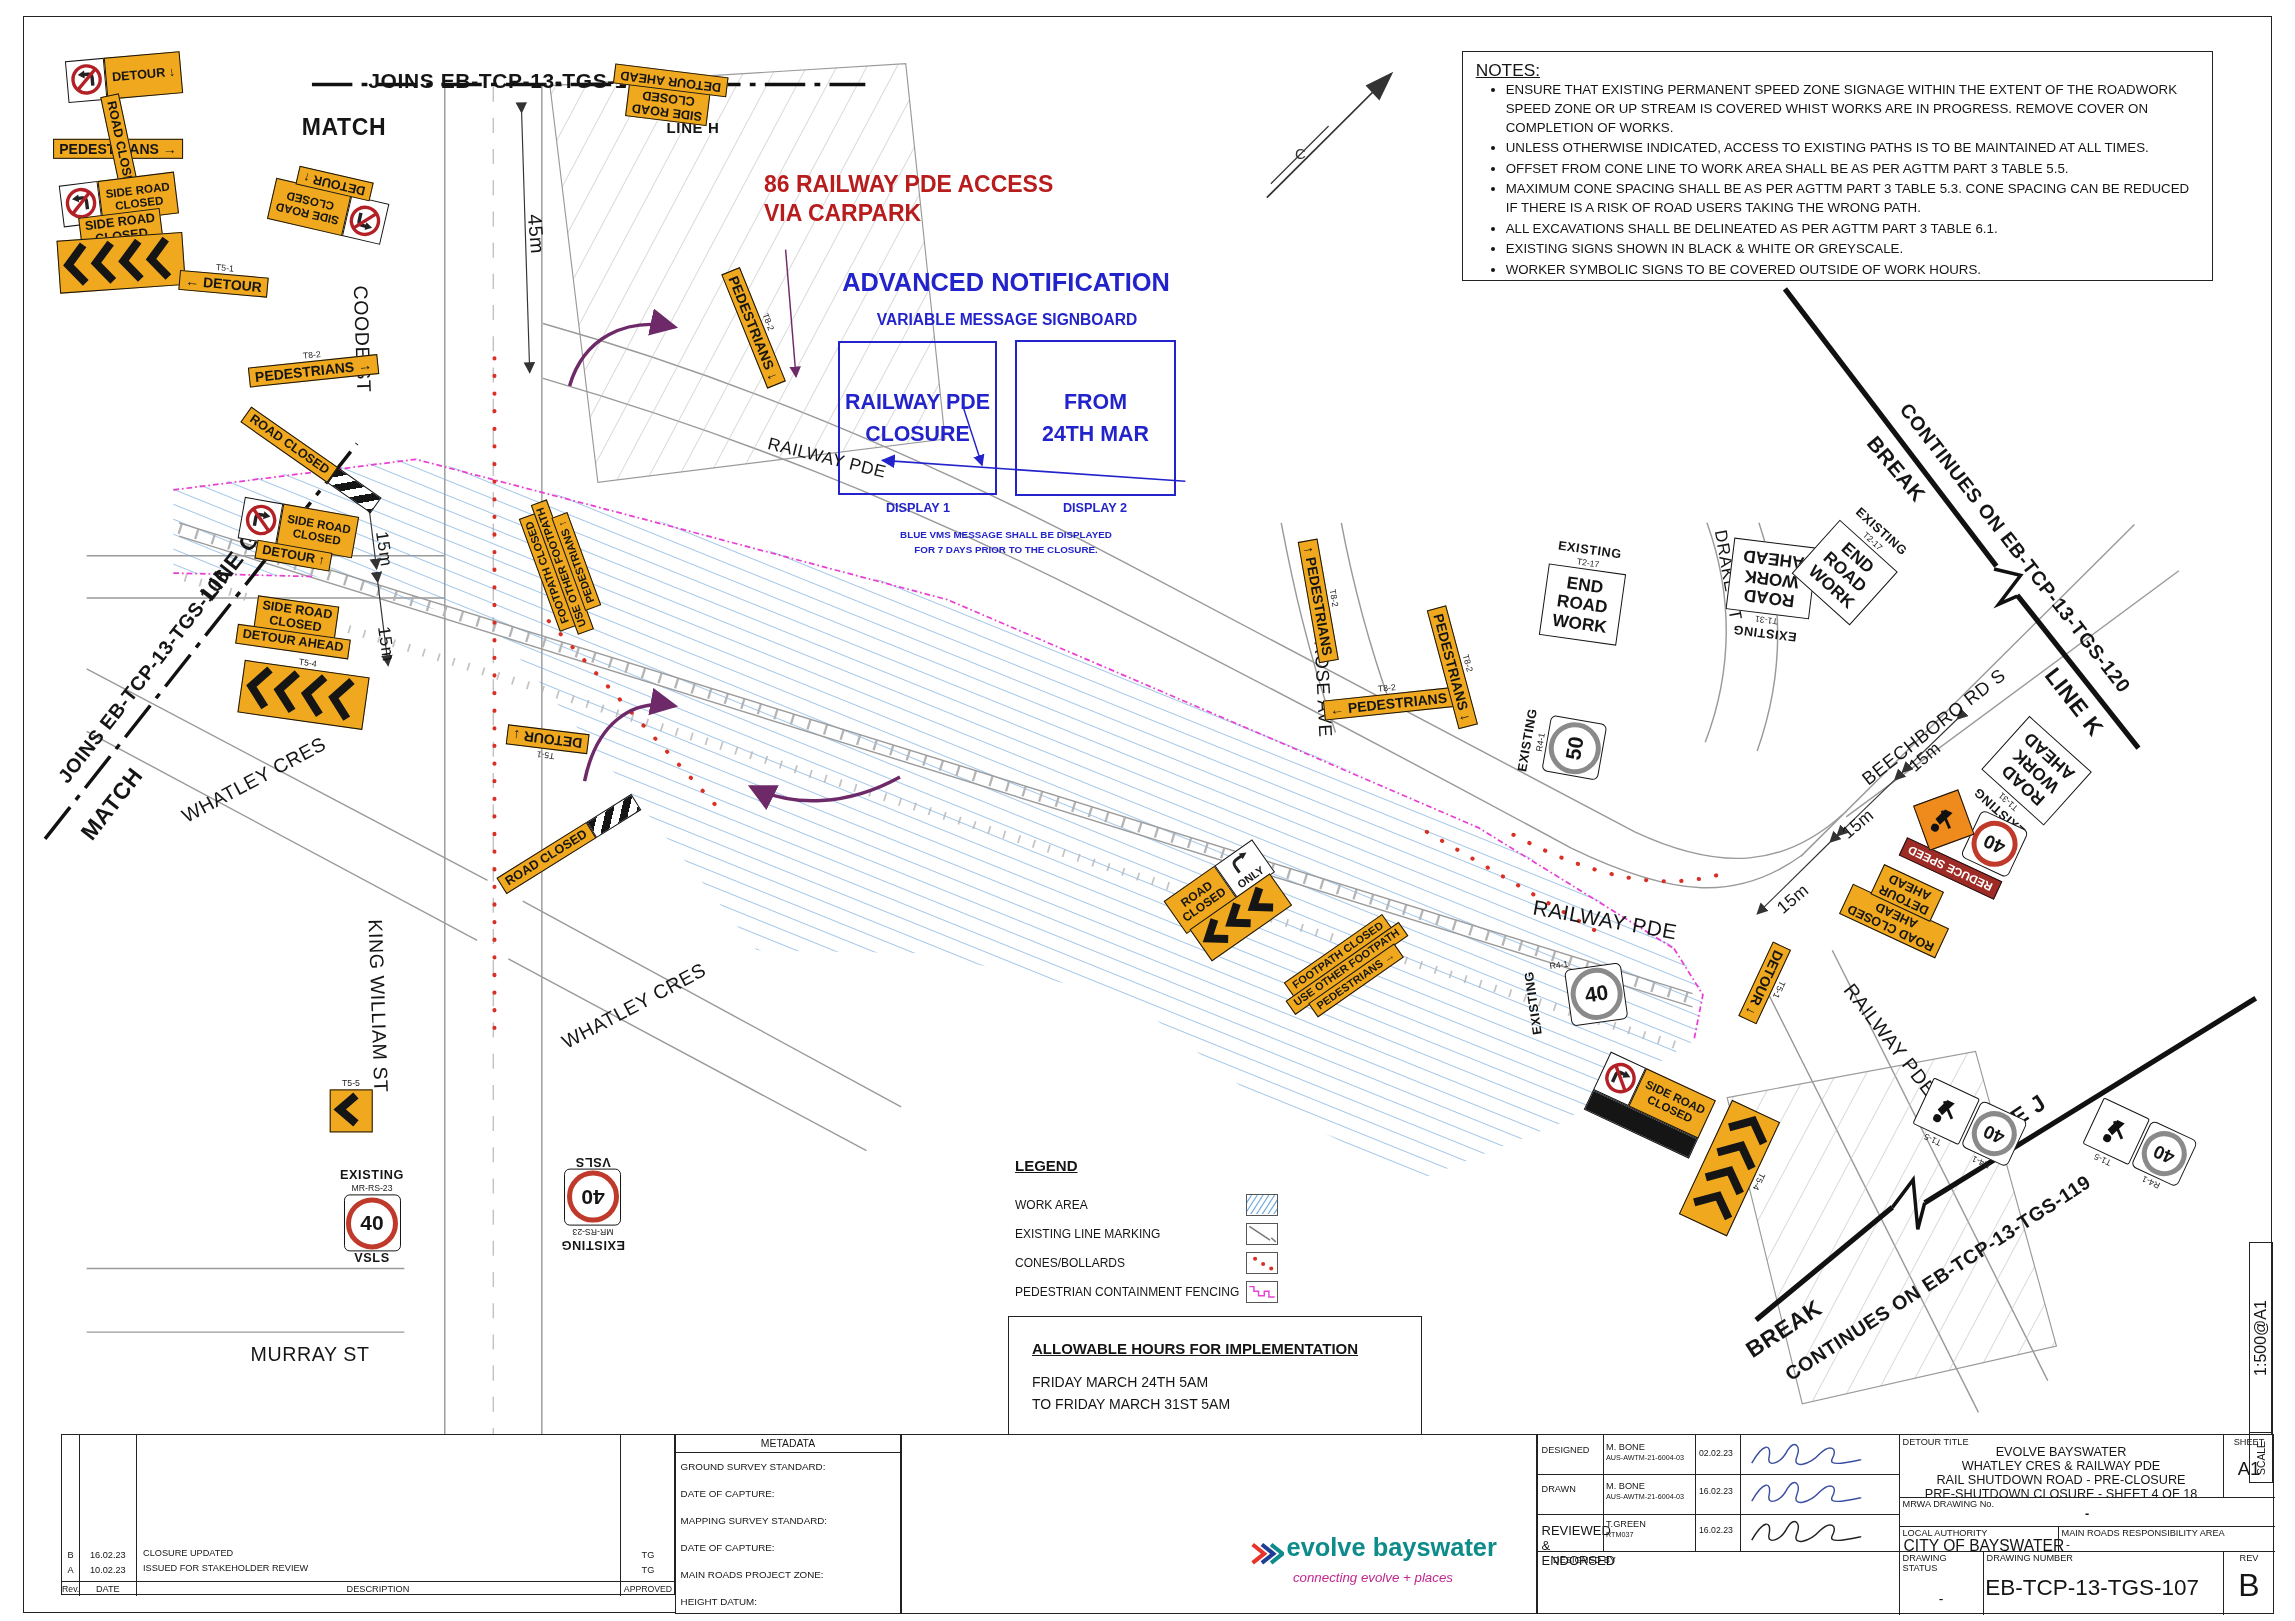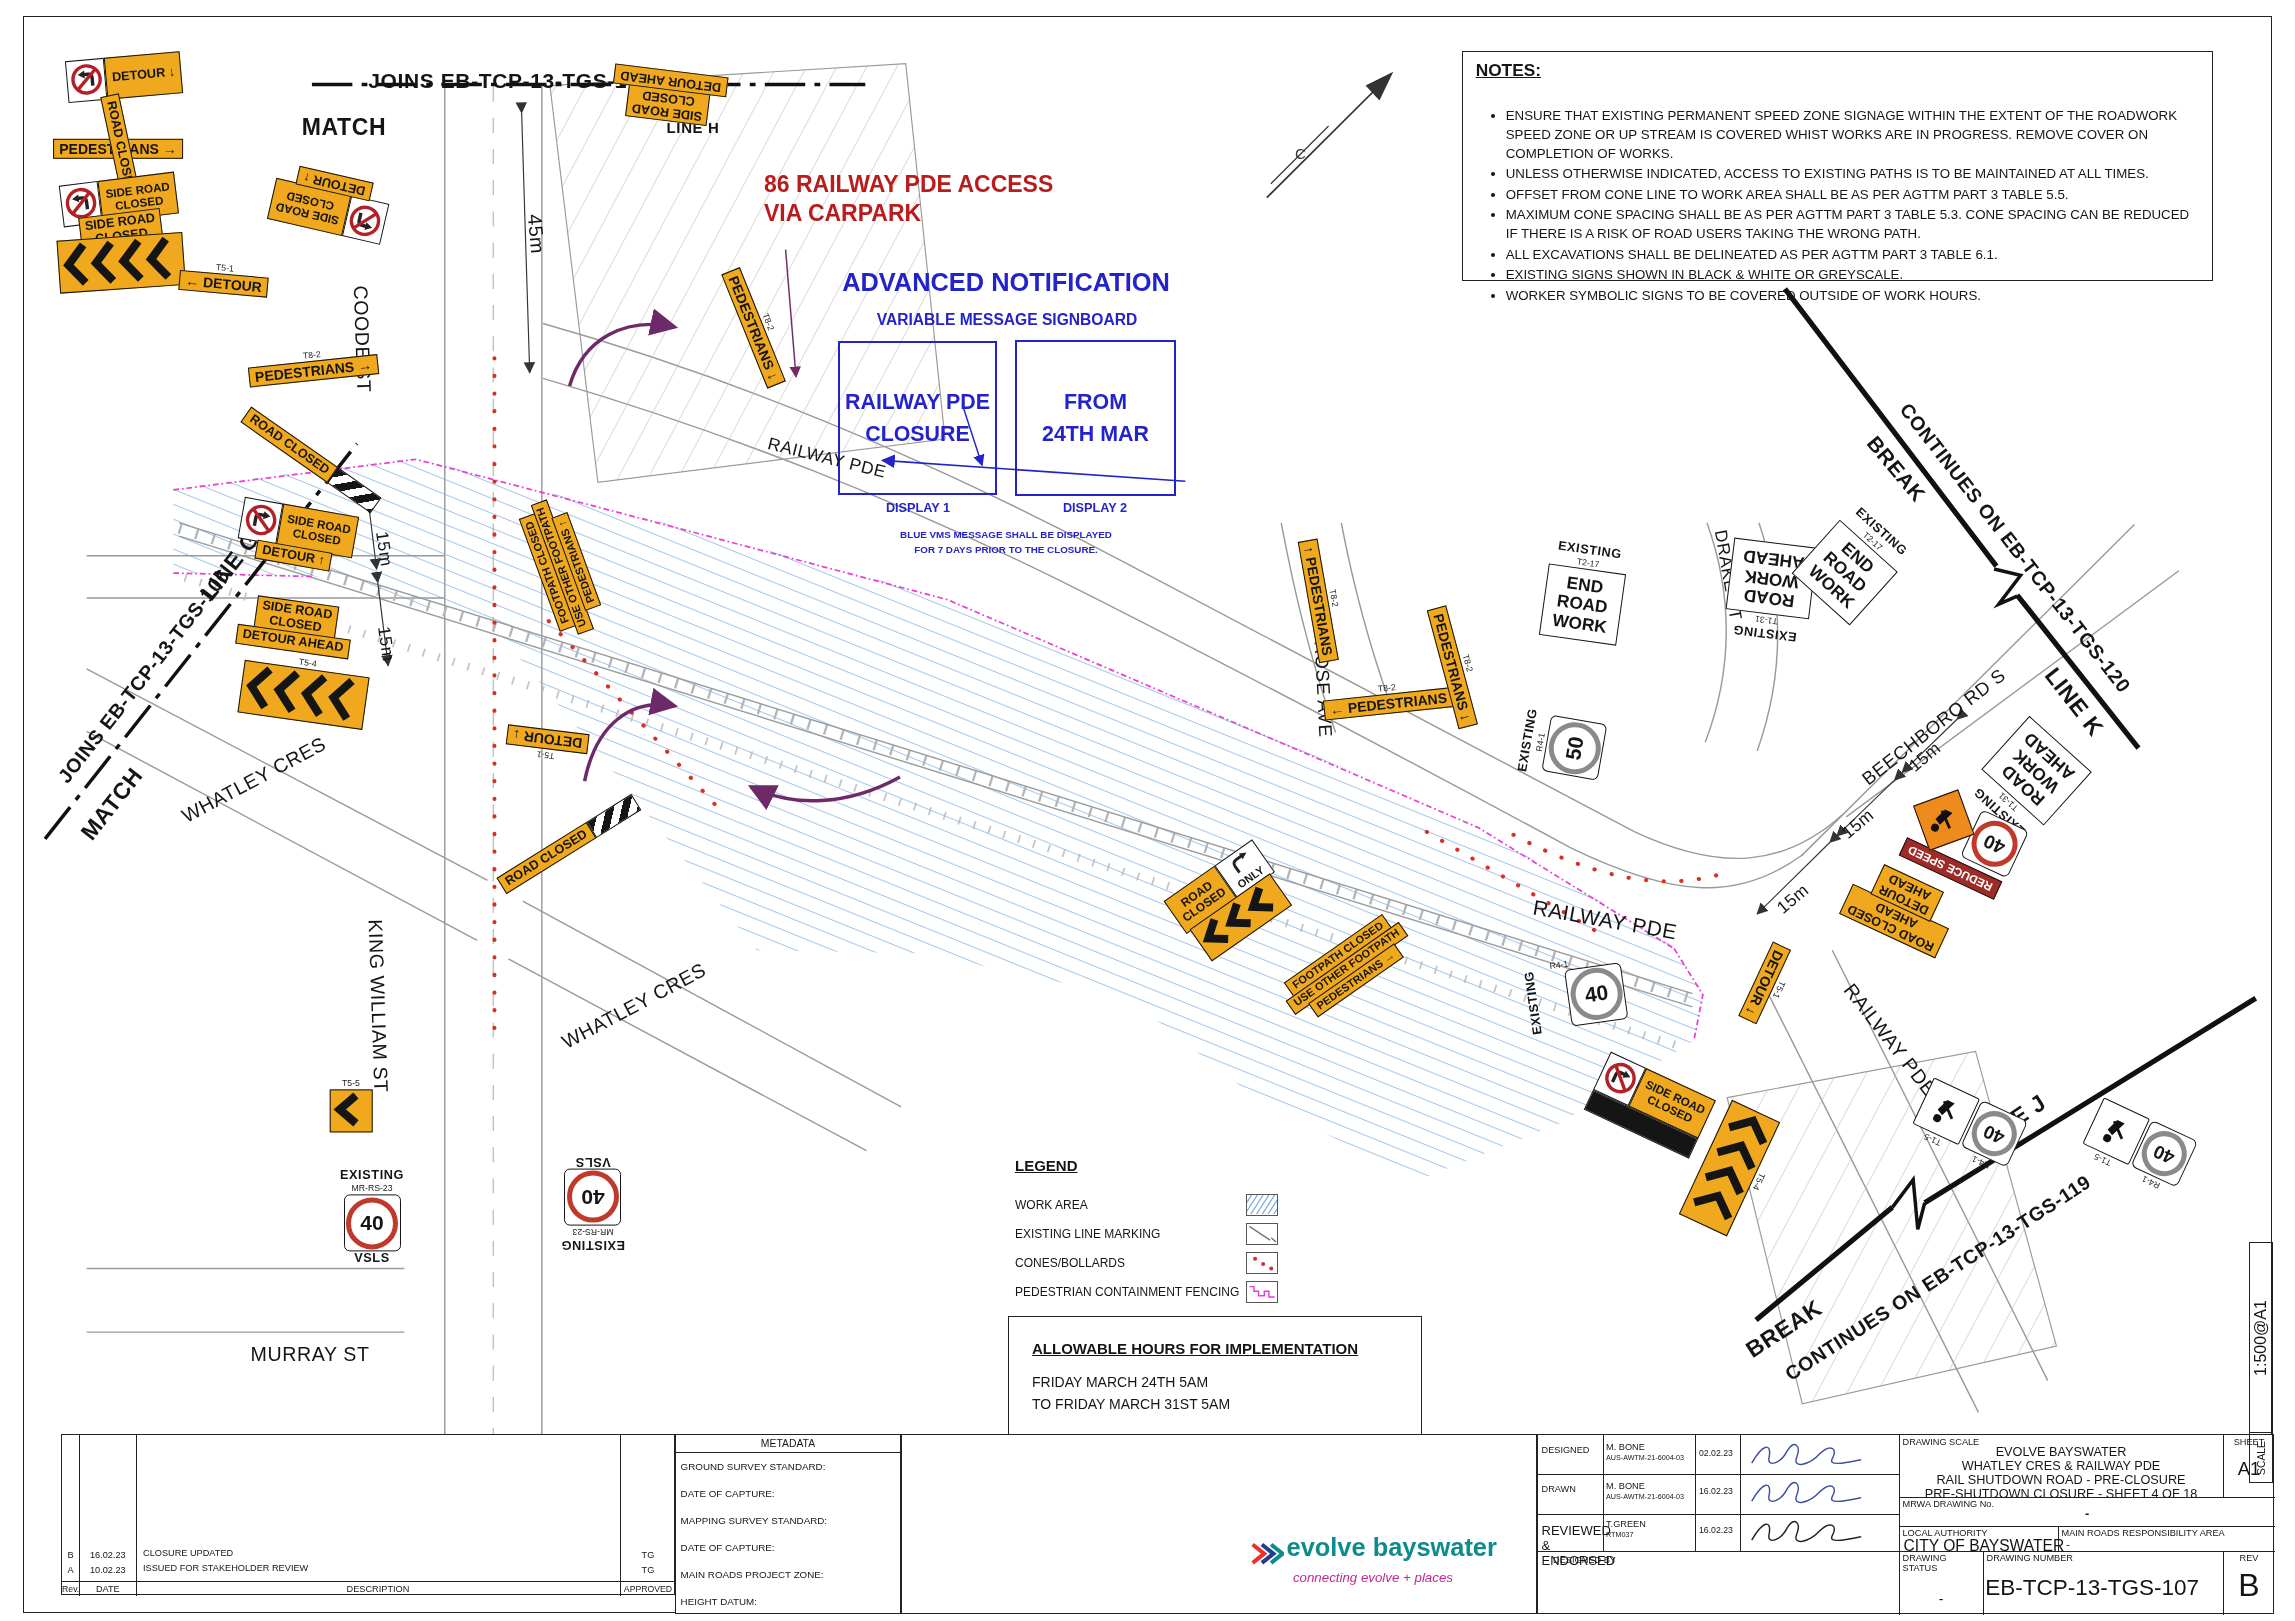--- a/index.html
+++ b/index.html
@@ -5,21 +5,21 @@
   html,body{margin:0;padding:0;width:2295px;height:1621px;background:#fff;
     font-family:"Liberation Sans",sans-serif;color:#151515;position:relative;overflow:hidden}
   .abs{position:absolute}
   #frame{position:absolute;left:23px;top:16px;width:2249px;height:1597px;border:1.7px solid #222;box-sizing:border-box}
   svg.decor{position:absolute;left:0;top:0;pointer-events:none}
   
   .lbl{position:absolute;white-space:nowrap;transform:translate(-50%,-50%) rotate(var(--r,0deg));letter-spacing:0.6px}
   .lbl.b{font-weight:bold}
   
   #notes{position:absolute;left:1462px;top:51px;width:751px;height:230px;border:1.2px solid #222;box-sizing:border-box;padding:8px 12.7px}
-  #notes .nt{font-size:17.3px;font-weight:bold;text-decoration:underline;margin-bottom:26px}
+  #notes .nt{font-size:17.3px;font-weight:normal;text-decoration:underline;margin-bottom:0}
   #notes ul{margin:0;padding-left:30px}
   #notes li{font-size:13.3px;line-height:1.42;margin-bottom:1.7px}
   
   #access{position:absolute;left:764px;top:170px;color:#b91c1c;font-size:23px;font-weight:bold;line-height:1.25}
   
   .vms-t{position:absolute;color:#2323CC;font-weight:bold;white-space:nowrap;transform:translate(-50%,-50%)}
   .vmsbox{position:absolute;border:2.3px solid #2323CC;box-sizing:border-box;display:flex;flex-direction:column;
     align-items:center;justify-content:center;color:#2323CC;font-weight:bold;font-size:21.4px;text-align:center;line-height:1.5}
   
   #legend{position:absolute;left:1015px;top:1157px;width:358px}
@@ -694,21 +694,21 @@
         <div class="vline" style="left:65px;top:77px;height:39px"></div>
         <div class="vline" style="left:157px;top:77px;height:39px"></div>
         <div class="vline" style="left:202px;top:77px;height:39px"></div>
       </div>
     </div>
   <div class="hline" style="left:0;top:39px;width:361px"></div>
   <div class="hline" style="left:0;top:79px;width:361px"></div>
   <div class="hline" style="left:0;top:116px;width:737px"></div>
 
   <div class="cell" style="left:361px;top:0;width:324px;height:62px">
-    <div class="cap">DRAWING SCALE</div>
+    <div class="cap">DETOUR TITLE</div>
     <div id="dt-lines" style="text-align:center;font-size:12.7px;line-height:1.1;margin-top:-3.5px">
         <div>EVOLVE BAYSWATER</div>
         <div>WHATLEY CRES &amp; RAILWAY PDE</div>
         <div>RAIL SHUTDOWN ROAD - PRE-CLOSURE</div>
         <div>PRE-SHUTDOWN CLOSURE  - SHEET 4 OF 18</div>
       </div>
   </div>
   <div class="vline" style="left:685px;top:0;height:62px"></div>
   <div class="cell" style="left:685px;top:0;width:52px;height:62px;text-align:center">
     <div class="cap">SHEET</div>

